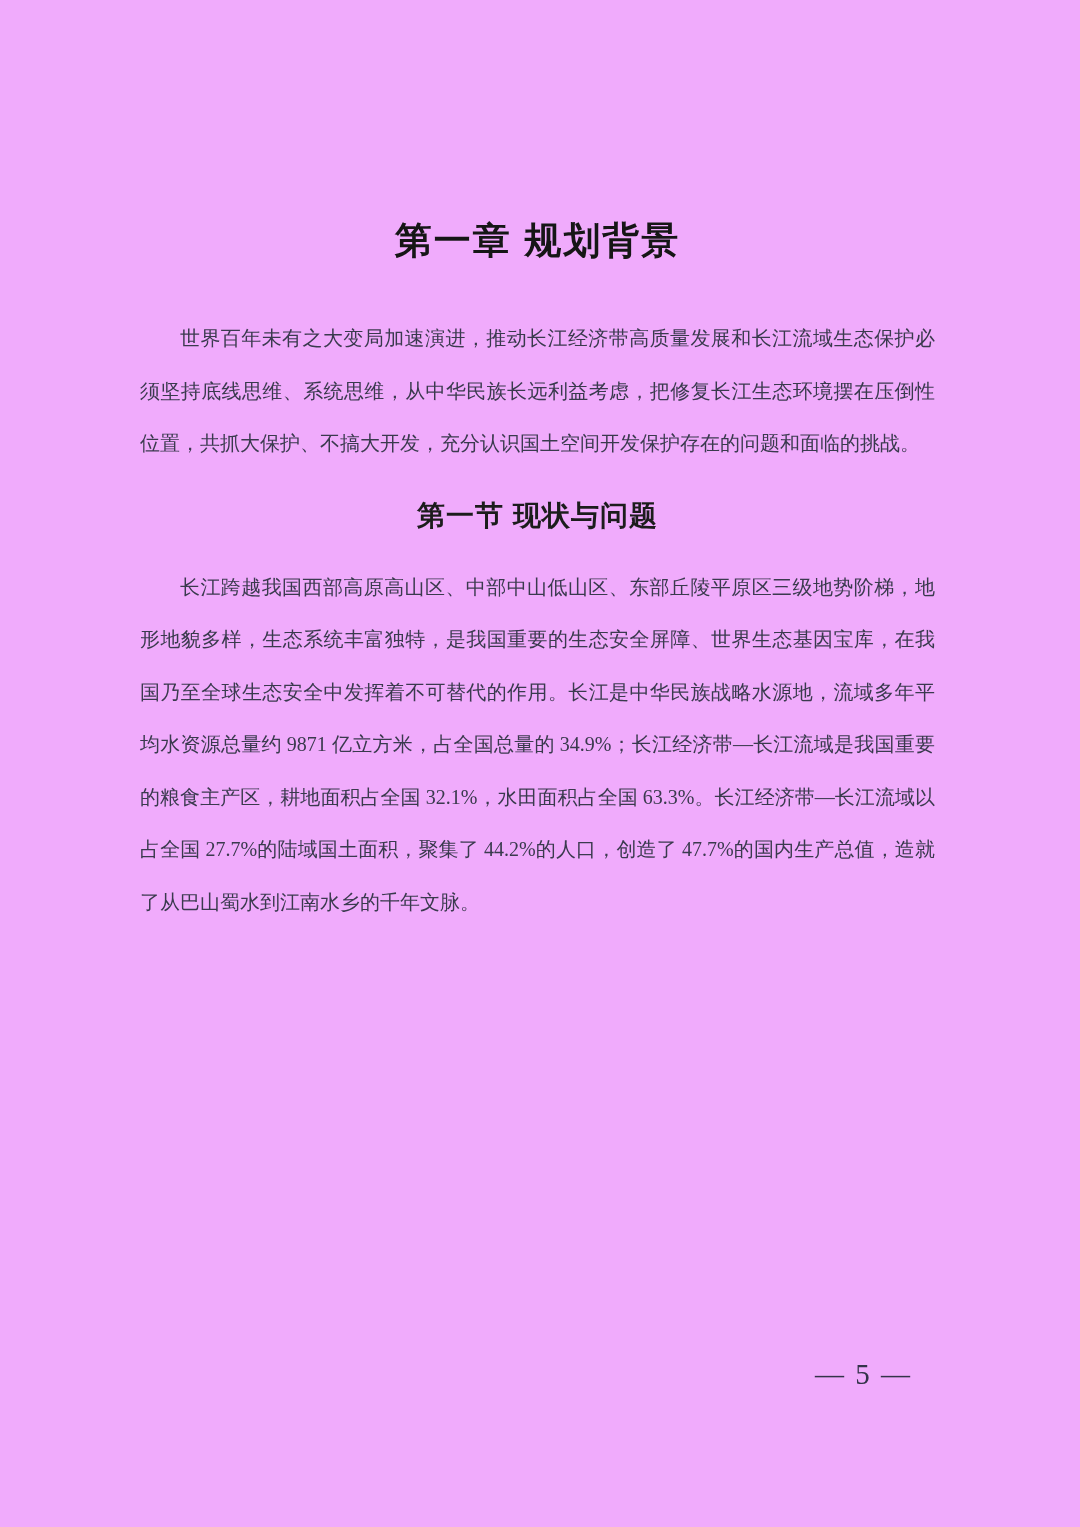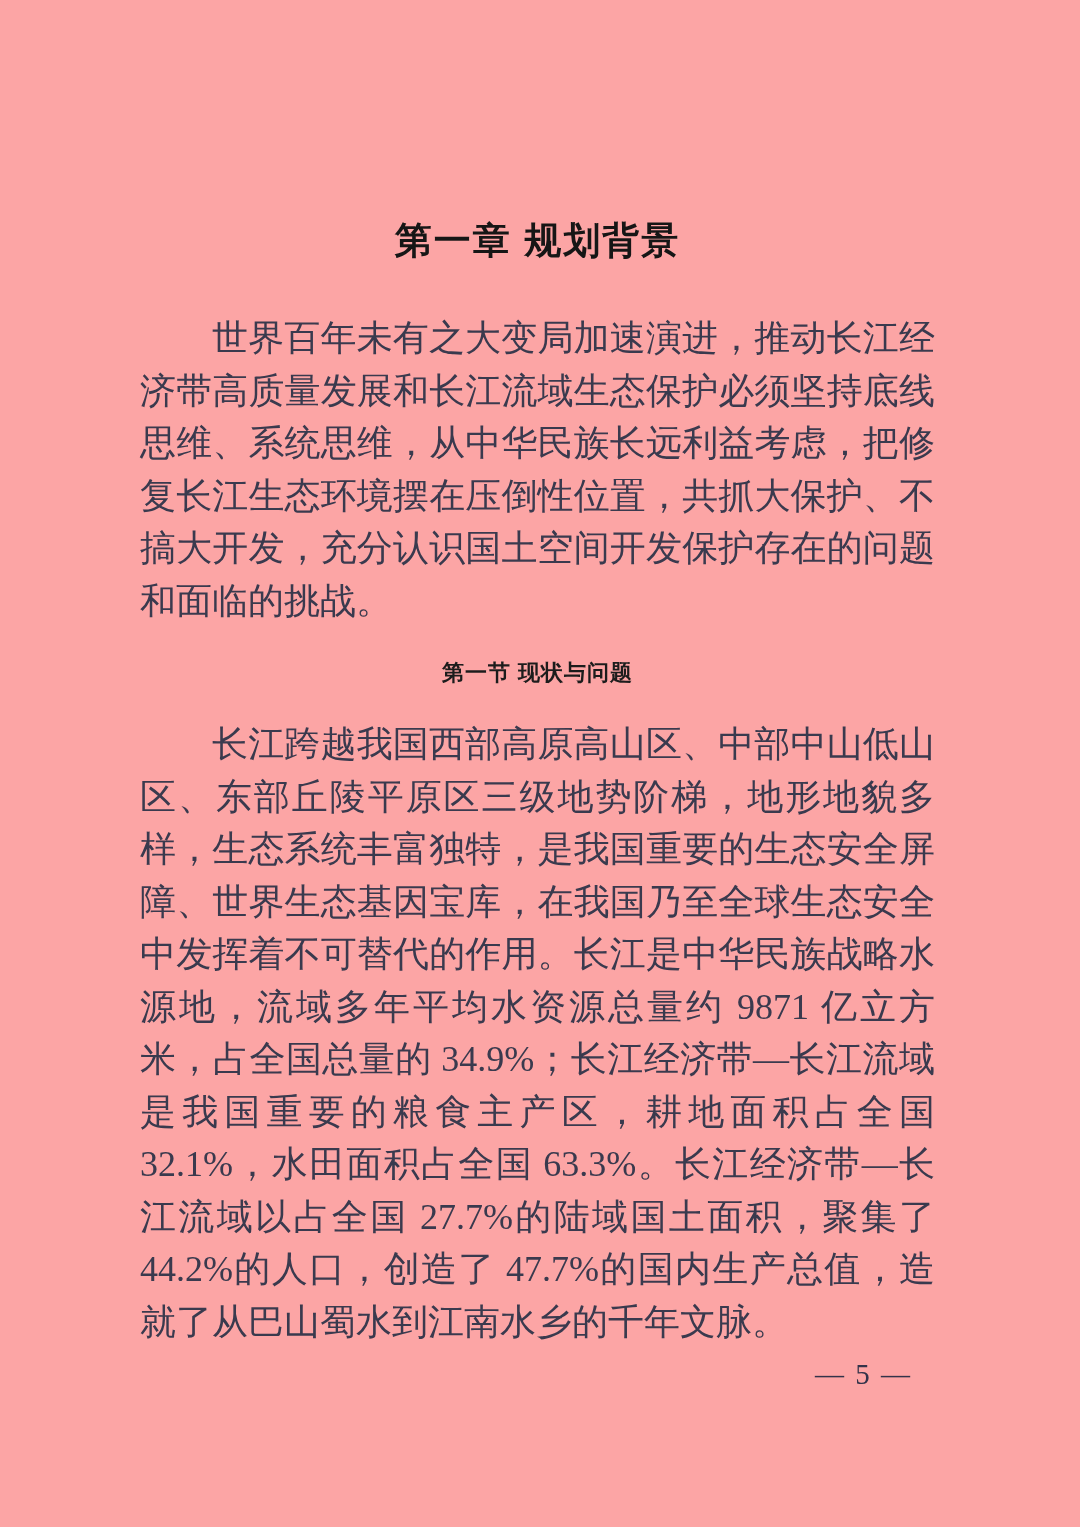--- a/index.html
+++ b/index.html
@@ -5,21 +5,21 @@
   html, body {
     margin: 0;
     padding: 0;
     background: #ffffff;
   }
   .page {
     position: relative;
     width: 1080px;
     height: 1527px;
     margin: 0 auto;
-    background: #fca5a5;
+    background: #f0abfc;
     overflow: hidden;
     font-family: "Liberation Serif", "DejaVu Serif", serif;
   }
   .content {
     position: absolute;
     left: 140px;
     top: 0;
     width: 795px;
     padding-top: 216px;
     box-sizing: content-box;
@@ -31,29 +31,29 @@
     font-size: 37px;
     line-height: 50px;
     text-align: center;
     color: #161616;
     letter-spacing: 2px;
   }
   .section-title {
     margin: 25px 0 0 0;
     font-family: "Liberation Sans", "DejaVu Sans", sans-serif;
     font-weight: 700;
-    font-size: 22px;
+    font-size: 28px;
     line-height: 42px;
     text-align: center;
     color: #1c1c1c;
     letter-spacing: 1px;
   }
   .para {
     margin: 0;
-    font-size: 36px;
+    font-size: 20px;
     line-height: 52.5px;
     color: #3a3a4e;
     text-align: justify;
     text-indent: 2em;
   }
   .para.p1 { margin-top: 46px; }
   .para.p2 { margin-top: 24px; }
   .para.p3 { margin-top: 18px; letter-spacing: -1.5px; }
   .page-number {
     position: absolute;

